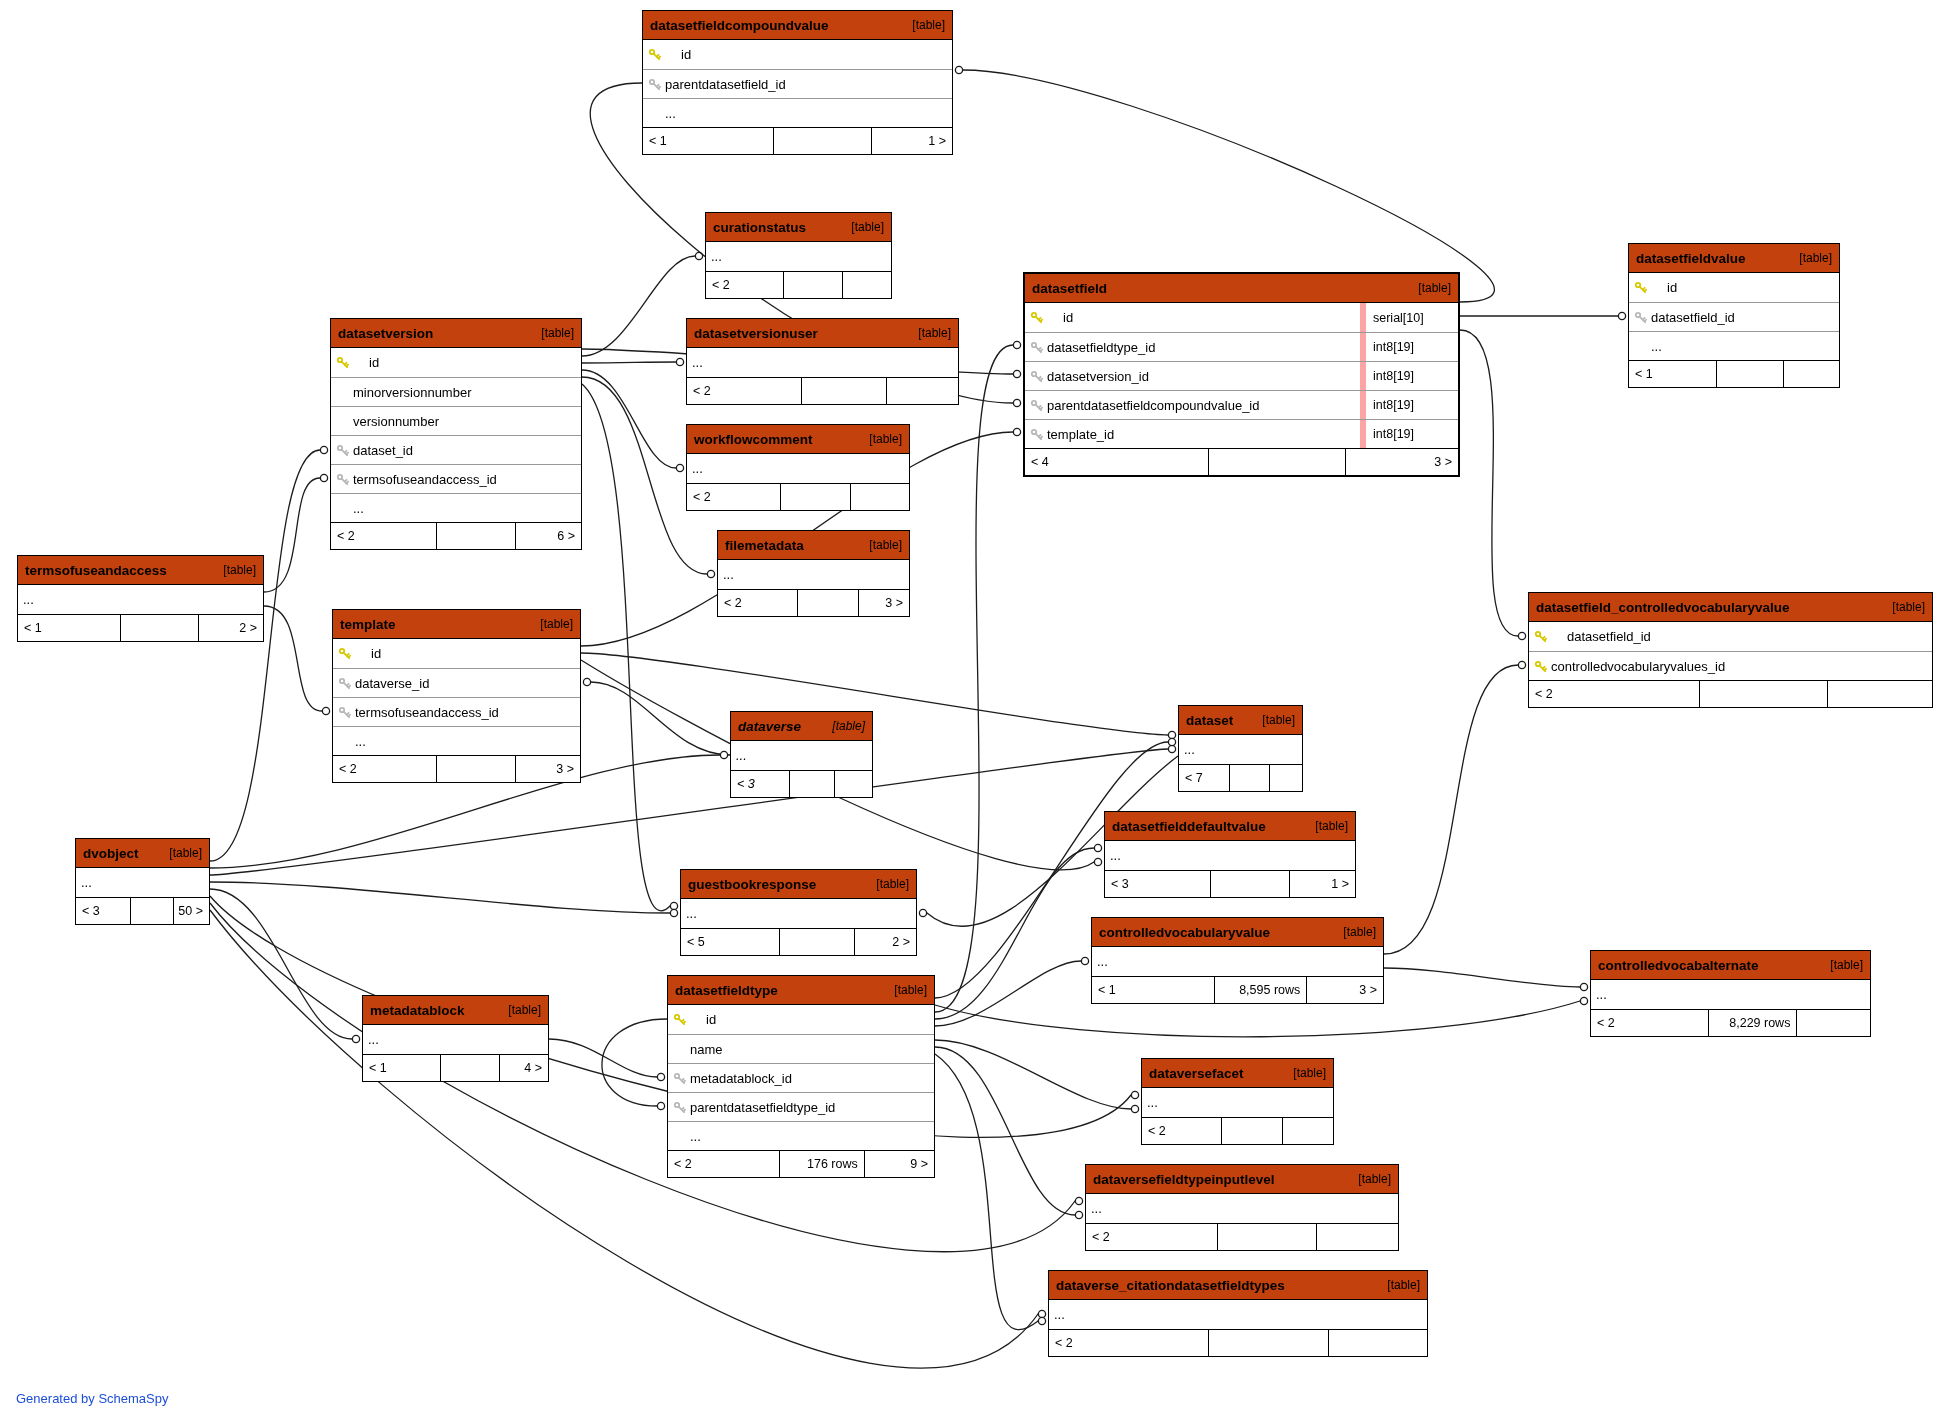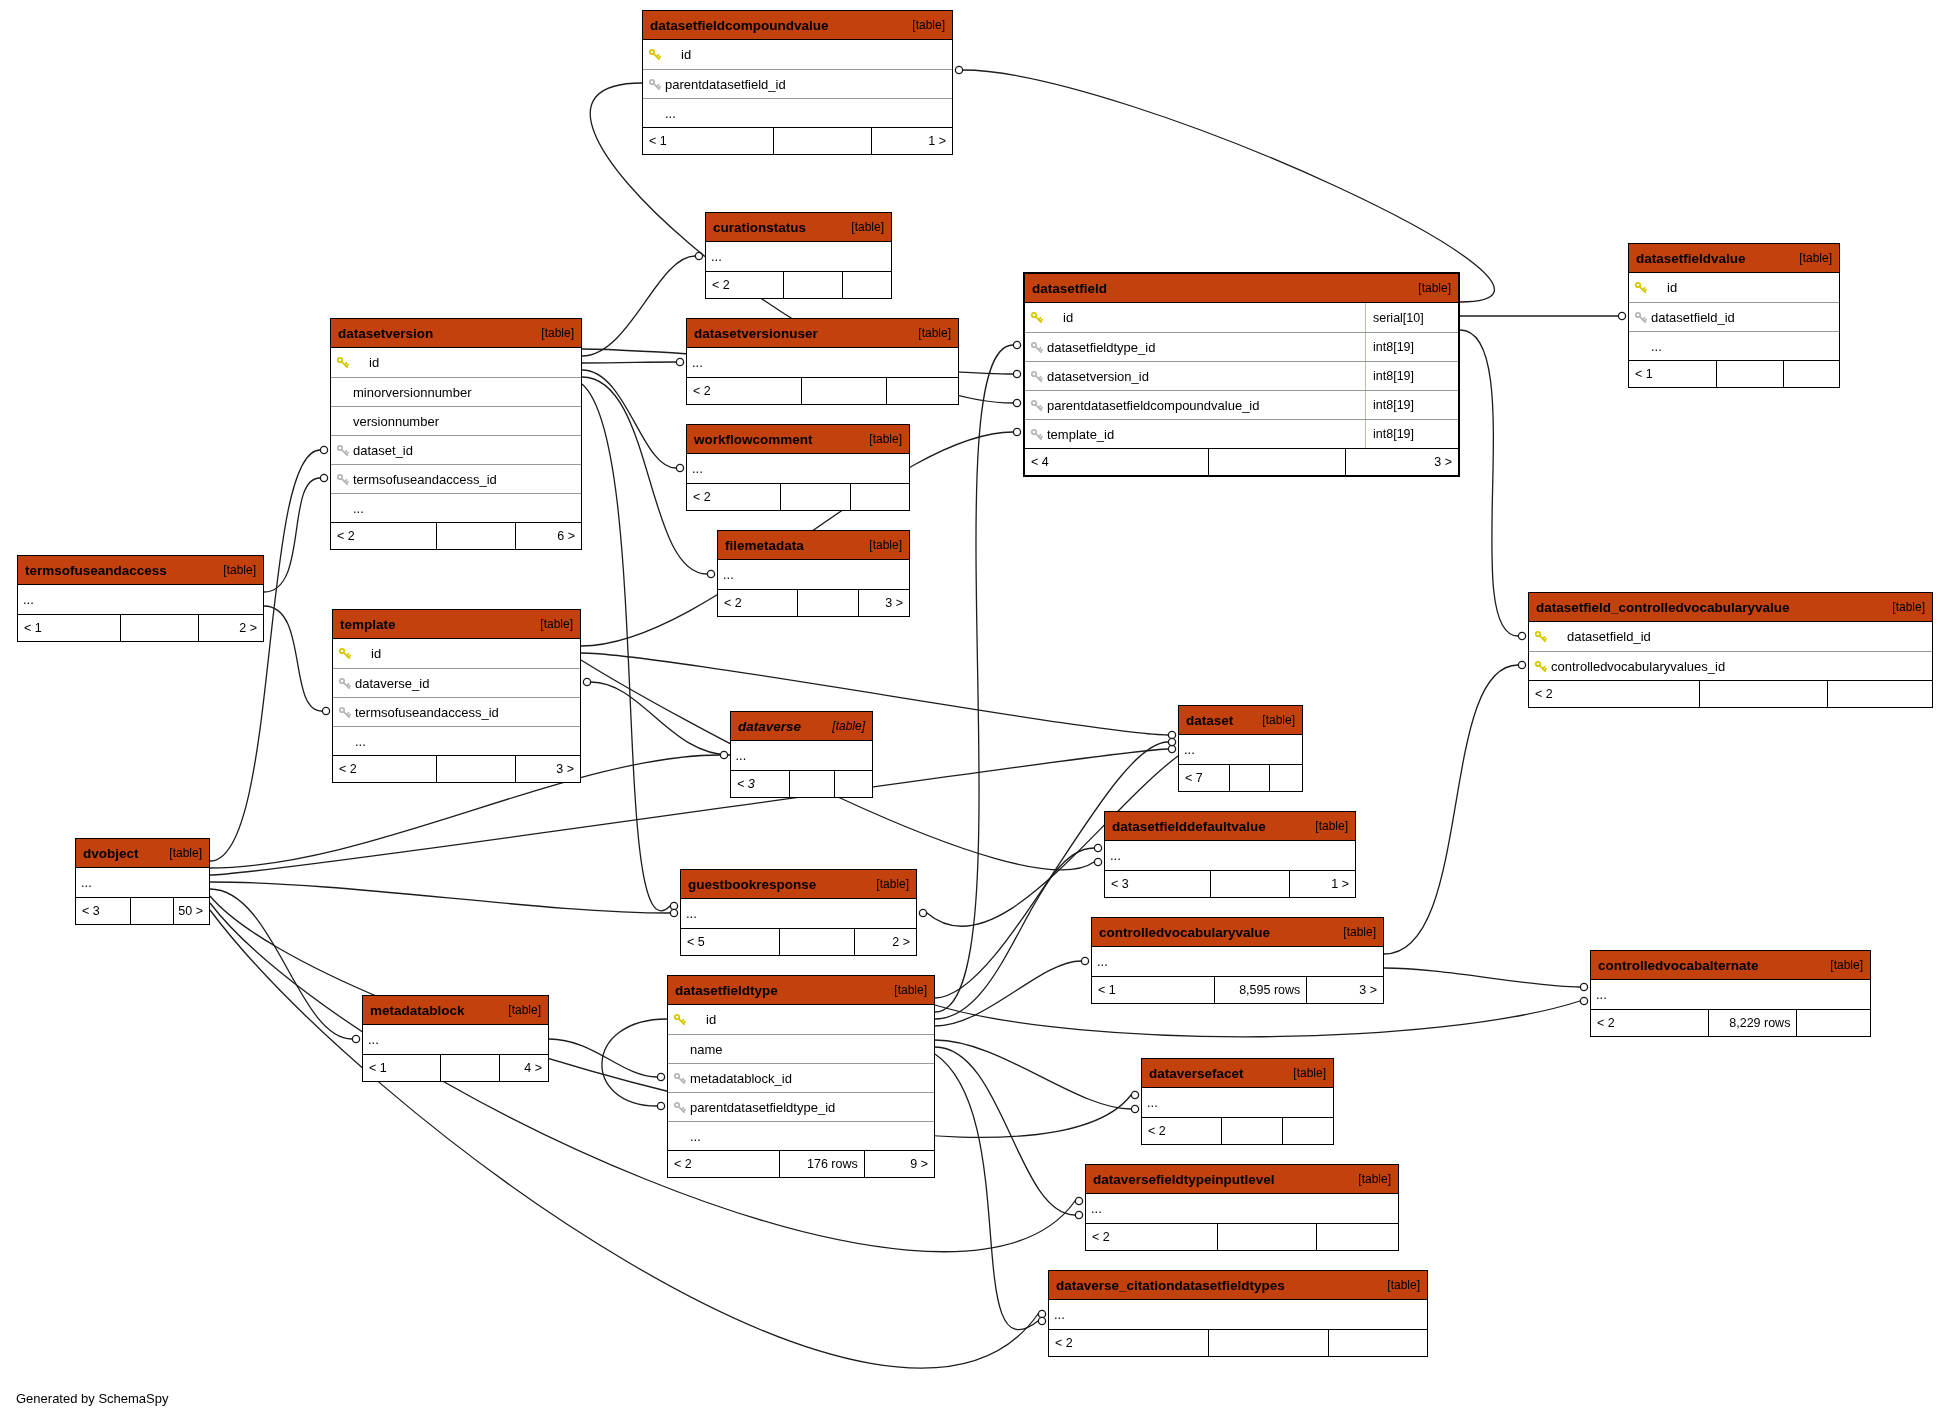--- a/index.html
+++ b/index.html
@@ -50,21 +50,21 @@
     padding: 0 7px 0 5px;
     border-top: 1px solid #999999;
     font-size: 13px;
     white-space: nowrap;
   }
   .tbl-rows .row:first-child { border-top: none; gap: 16px; }
   .keyic { width: 17px; flex: 0 0 17px; display: flex; align-items: center; }
   .cname { white-space: nowrap; }
   .ctype {
     margin-left: auto;
-    border-left: 1px solid #fca5a5;
+    border-left: 6px solid #fca5a5;
     height: 100%;
     display: flex;
     align-items: center;
     padding-left: 7px;
     min-width: 78px;
     font-size: 12.5px;
   }
   .tbl-f {
     display: flex;
     border-top: 1px solid #000000;
@@ -75,21 +75,21 @@
   .fc.f0 { flex: 1.5; padding-left: 6px; }
   .fc.f1 { flex: 1.1; border-left: 1px solid #000; justify-content: flex-end; padding-right: 6px; }
   .fc.f2 { flex: 0.9; border-left: 1px solid #000; justify-content: flex-end; padding-right: 6px; }
   path.wire { fill: none; stroke: #1c1c1c; stroke-width: 1.3; }
   circle.endp { fill: #ffffff; stroke: #1c1c1c; stroke-width: 1.3; }
   #gen-note {
     position: absolute;
     left: 16px;
     bottom: 10px;
     font-size: 13px;
-    color: #000000;
+    color: #1d4ed8;
   }
 </style>
 </head>
 <body>
 
 <div id="diagram">
   <svg id="wires" viewBox="0 0 1939 1416">
       <path d="M 582 356 C 629.5563875835834 356, 657.4436124164166 256, 695 256 L 703 256" class="wire"></path>
       <circle cx="699" cy="256" r="3.6" class="endp"></circle>
       <path d="M 582 363 C 627 363, 641 362, 676 362 L 684 362" class="wire"></path>

